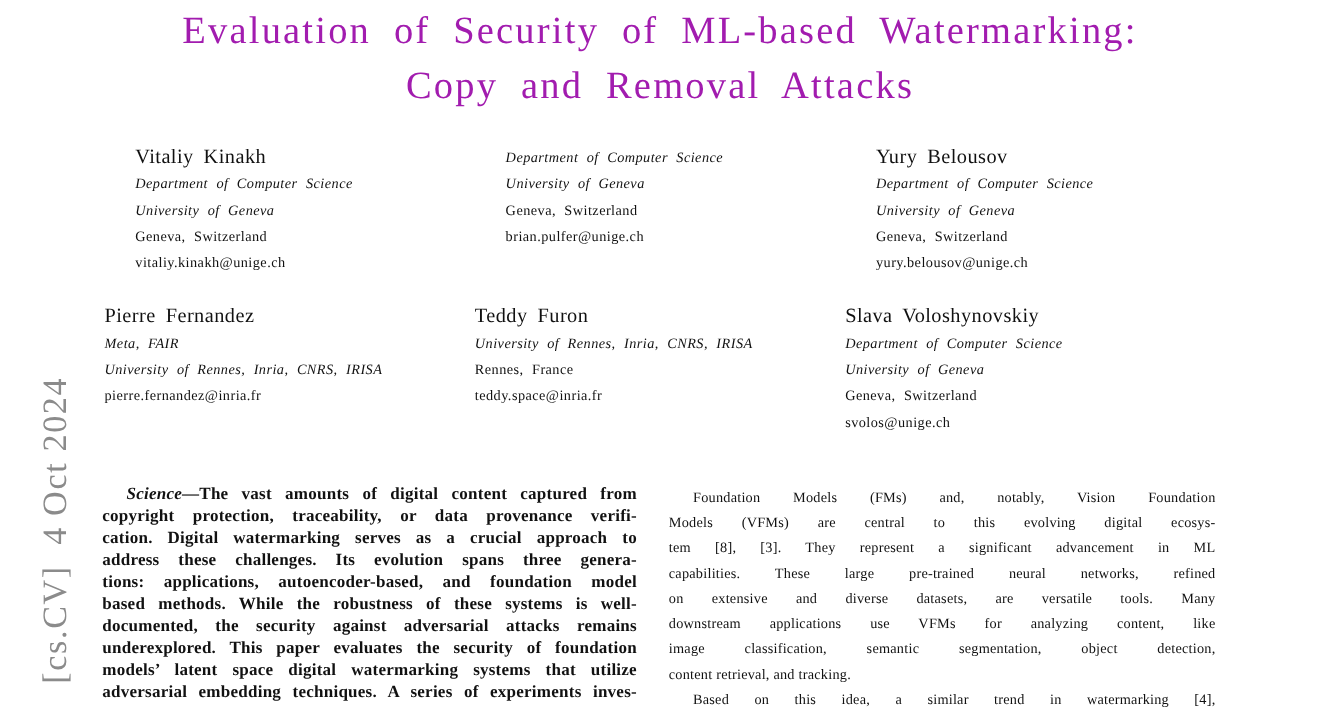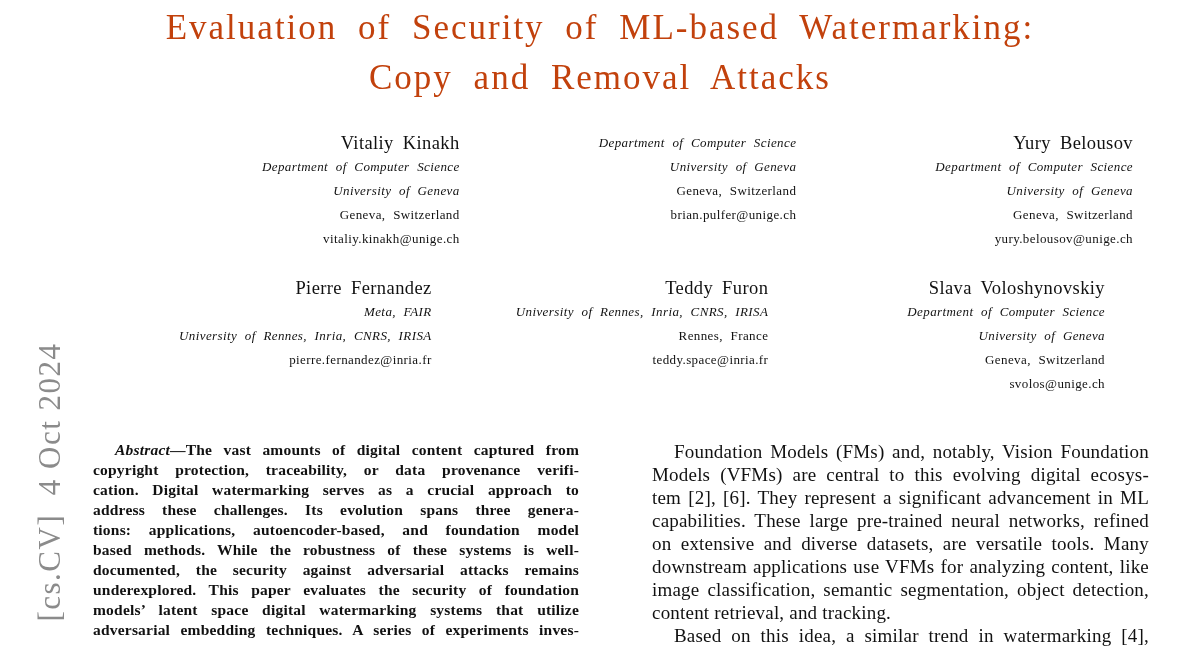--- a/index.html
+++ b/index.html
@@ -20,21 +20,21 @@
   .title {
     position: absolute;
     top: 3px; left: 0;
     width: 1200px;
     text-align: center;
     font-size: 35px;
     line-height: 50px;
     font-weight: normal;
     letter-spacing: 2px;
     word-spacing: 10px;
-    color: #c2410c;
+    color: #a21caf;
   }
   
   .stamp {
     position: absolute;
     left: -130px; top: 462px;
     width: 360px; height: 40px;
     line-height: 40px;
     text-align: center;
     transform: rotate(-90deg);
     color: #8b8b8b;
@@ -46,41 +46,40 @@
   .authors-row {
     position: absolute;
     left: 95px;
     width: 1010px;
     display: grid;
     grid-template-columns: 1fr 1fr 1fr;
   }
   #authors-row-1 { top: 131px; transform: translateX(28px); }
   #authors-row-2 { top: 276px; }
   .author-block {
-    text-align: right;
+    text-align: left;
     line-height: 24px;
     letter-spacing: 0.4px;
     word-spacing: 4px;
   }
   .author-name { font-size: 18.5px; }
   .author-line { font-size: 13px; }
   .italic { font-style: italic; }
   
   .col { position: absolute; top: 440px; }
   #col-left {
     left: 93px; width: 486px;
     font-weight: bold;
     font-size: 15.5px;
     line-height: 20px;
   }
   #col-right {
     left: 608px; width: 497px;
-    font-size: 19px;
+    font-size: 13px;
     line-height: 23px;
-    margin-left: 44px;
   }
   .bodyline {
     text-align: justify;
     text-align-last: justify;
     letter-spacing: 0.2px;
   }
   .bodyline.nojust { text-align-last: left; }
   .bodyline.indent { text-indent: 22px; }
 </style>
 </head>
@@ -134,36 +133,36 @@
       <div class="author-block">
         <div class="author-name">Slava Voloshynovskiy</div>
         <div class="author-line italic">Department of Computer Science</div>
         <div class="author-line italic">University of Geneva</div>
         <div class="author-line">Geneva, Switzerland</div>
         <div class="author-line">svolos@unige.ch</div>
       </div>
     </div>
 
   <div class="col" id="col-left">
-      <div class="bodyline indent"><span class="italic">Abstract</span><span>—The vast amounts of digital content captured from</span></div>
+      <div class="bodyline indent"><span class="italic">Science</span><span>—The vast amounts of digital content captured from</span></div>
       <div class="bodyline">copyright protection, traceability, or data provenance verifi-</div>
       <div class="bodyline">cation. Digital watermarking serves as a crucial approach to</div>
       <div class="bodyline">address these challenges. Its evolution spans three genera-</div>
       <div class="bodyline">tions: applications, autoencoder-based, and foundation model</div>
       <div class="bodyline">based methods. While the robustness of these systems is well-</div>
       <div class="bodyline">documented, the security against adversarial attacks remains</div>
       <div class="bodyline">underexplored. This paper evaluates the security of foundation</div>
       <div class="bodyline">models’ latent space digital watermarking systems that utilize</div>
       <div class="bodyline">adversarial embedding techniques. A series of experiments inves-</div>
     </div>
 
   <div class="col" id="col-right">
       <div class="bodyline indent">Foundation Models (FMs) and, notably, Vision Foundation</div>
       <div class="bodyline">Models (VFMs) are central to this evolving digital ecosys-</div>
-      <div class="bodyline">tem [2], [6]. They represent a significant advancement in ML</div>
+      <div class="bodyline">tem [8], [3]. They represent a significant advancement in ML</div>
       <div class="bodyline">capabilities. These large pre-trained neural networks, refined</div>
       <div class="bodyline">on extensive and diverse datasets, are versatile tools. Many</div>
       <div class="bodyline">downstream applications use VFMs for analyzing content, like</div>
       <div class="bodyline">image classification, semantic segmentation, object detection,</div>
       <div class="bodyline nojust">content retrieval, and tracking.</div>
       <div class="bodyline indent">Based on this idea, a similar trend in watermarking [4],</div>
     </div>
 
 </div>
 

